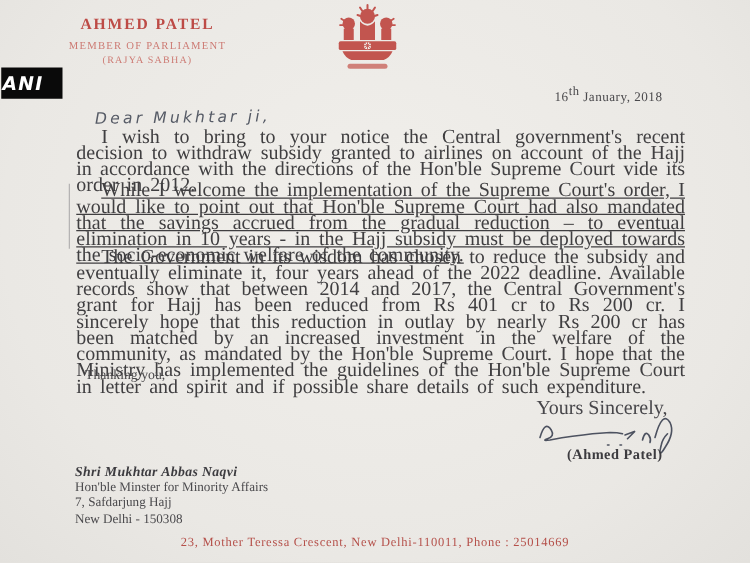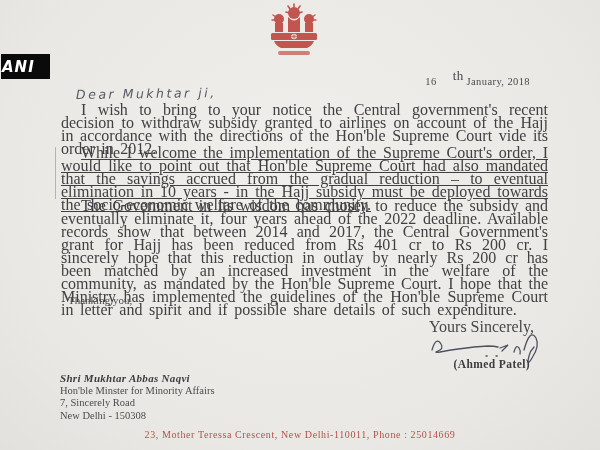--- a/index.html
+++ b/index.html
@@ -17,21 +17,21 @@
   .hdr .sub{font-size:8px;letter-spacing:1px;color:#cd7b74;margin-top:2px;}
   .emblem{position:absolute;left:262px;top:2px;width:64px;height:58px;}
   
   .ani{
     position:absolute;left:2px;top:55px;width:47px;height:23px;background:#0a0a0a;
     display:flex;align-items:center;justify-content:flex-start;
     color:#fff;font-family:"DejaVu Sans",sans-serif;font-weight:900;font-style:italic;
     font-size:15px;letter-spacing:1px;box-shadow:0 0 0 1px #0a0a0a;
   }
   .date{position:absolute;right:70px;top:68px;font-size:10.5px;color:#4a494c;letter-spacing:.4px;}
-  .date sup{font-size:13px;margin-left:16px;}
+  .date sup{font-size:10px;}
   .salutation{
     position:absolute;left:76px;top:86px;
     font-family:"DejaVu Sans",sans-serif;font-style:italic;
     font-size:12.5px;letter-spacing:2.5px;color:#565b66;transform:rotate(-.8deg);
   }
   .para{
     position:absolute;left:61px;width:487px;
     font-size:16px;line-height:13px;text-align:justify;text-indent:20px;
     word-spacing:2.5px;color:#403f41;
   }
@@ -48,20 +48,25 @@
   .footer{
     position:absolute;left:0;top:429px;width:100%;text-align:center;
     font-size:10px;letter-spacing:.6px;color:#b5504a;
   }
 </style>
 </head>
 <body>
 
 <div id="page">
 
+  <div class="hdr">
+    <div class="name">AHMED PATEL</div>
+    <div class="title">MEMBER OF PARLIAMENT</div>
+    <div class="sub">(RAJYA SABHA)</div>
+  </div>
 
   <svg class="emblem" viewBox="0 0 64 58">
     <g fill="#c2554f" stroke="#c2554f">
 
       <circle cx="32" cy="11" r="6" stroke="none"></circle>
       <g stroke-width="1.6" stroke-linecap="round">
         <line x1="32" y1="2" x2="32" y2="5"></line>
           <line x1="26" y1="4" x2="28" y2="7"></line>
           <line x1="38" y1="4" x2="36" y2="7"></line>
         <line x1="24" y1="10" x2="27" y2="11"></line>
@@ -121,19 +126,19 @@
       <path d="M58 26 l1.2 0"></path>
       <path d="M68 26 l1.2 0"></path>
     </g>
   </svg>
 
   <div class="signatory">(Ahmed Patel)</div>
 
   <div class="recipient">
     <div class="rname">Shri Mukhtar Abbas Naqvi</div>
     <div>Hon'ble Minster for Minority Affairs</div>
-    <div>7, Sincerely Road</div>
+    <div>7, Safdarjung Hajj</div>
     <div>New Delhi - 150308</div>
   </div>
 
   <div class="footer">23, Mother Teressa Crescent, New Delhi-110011, Phone : 25014669</div>
 
 </div>
 
 </body></html>

